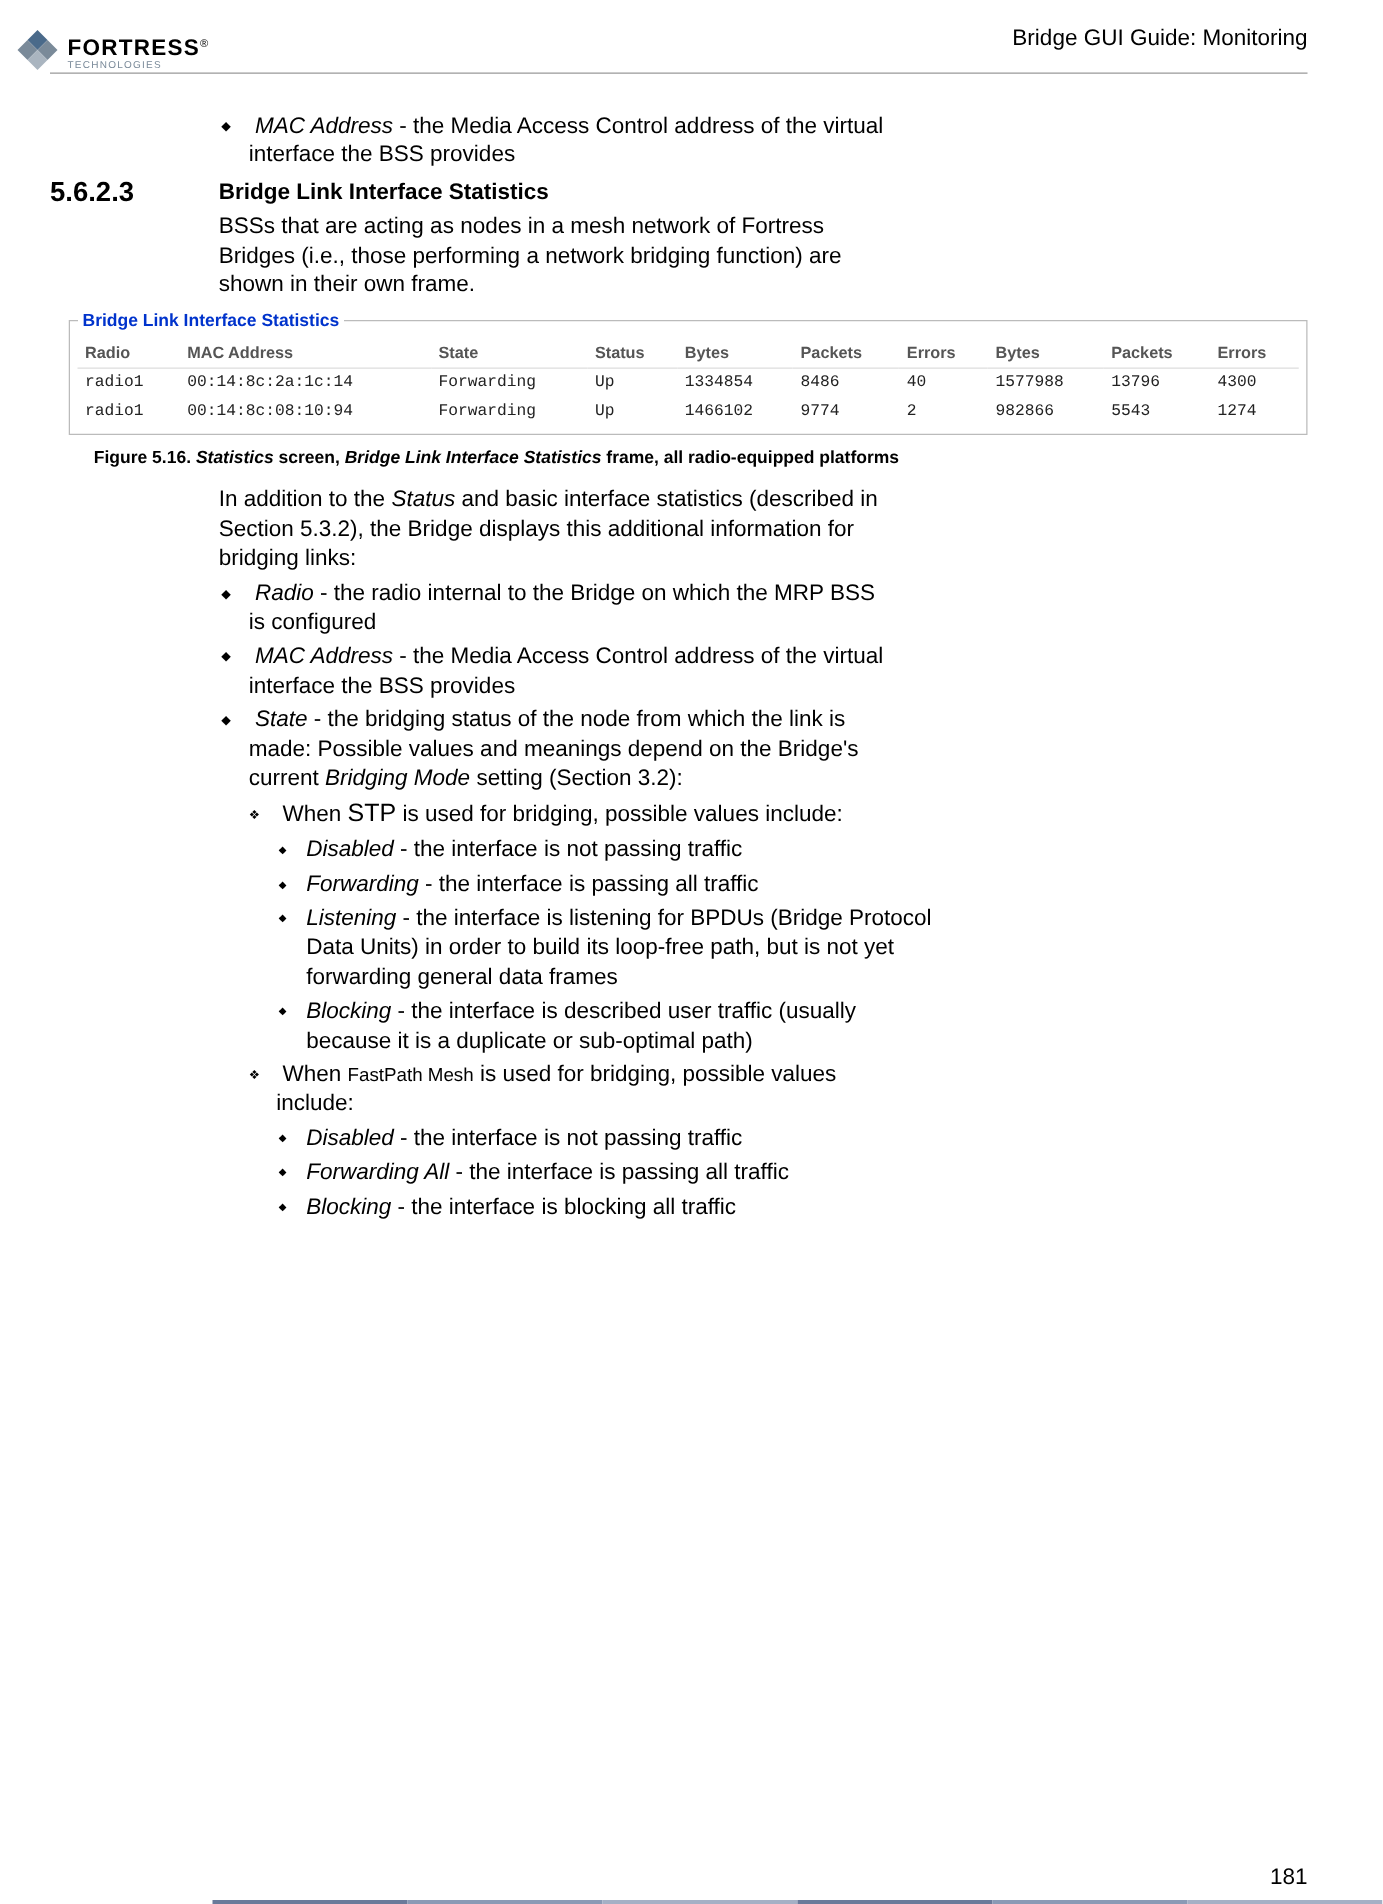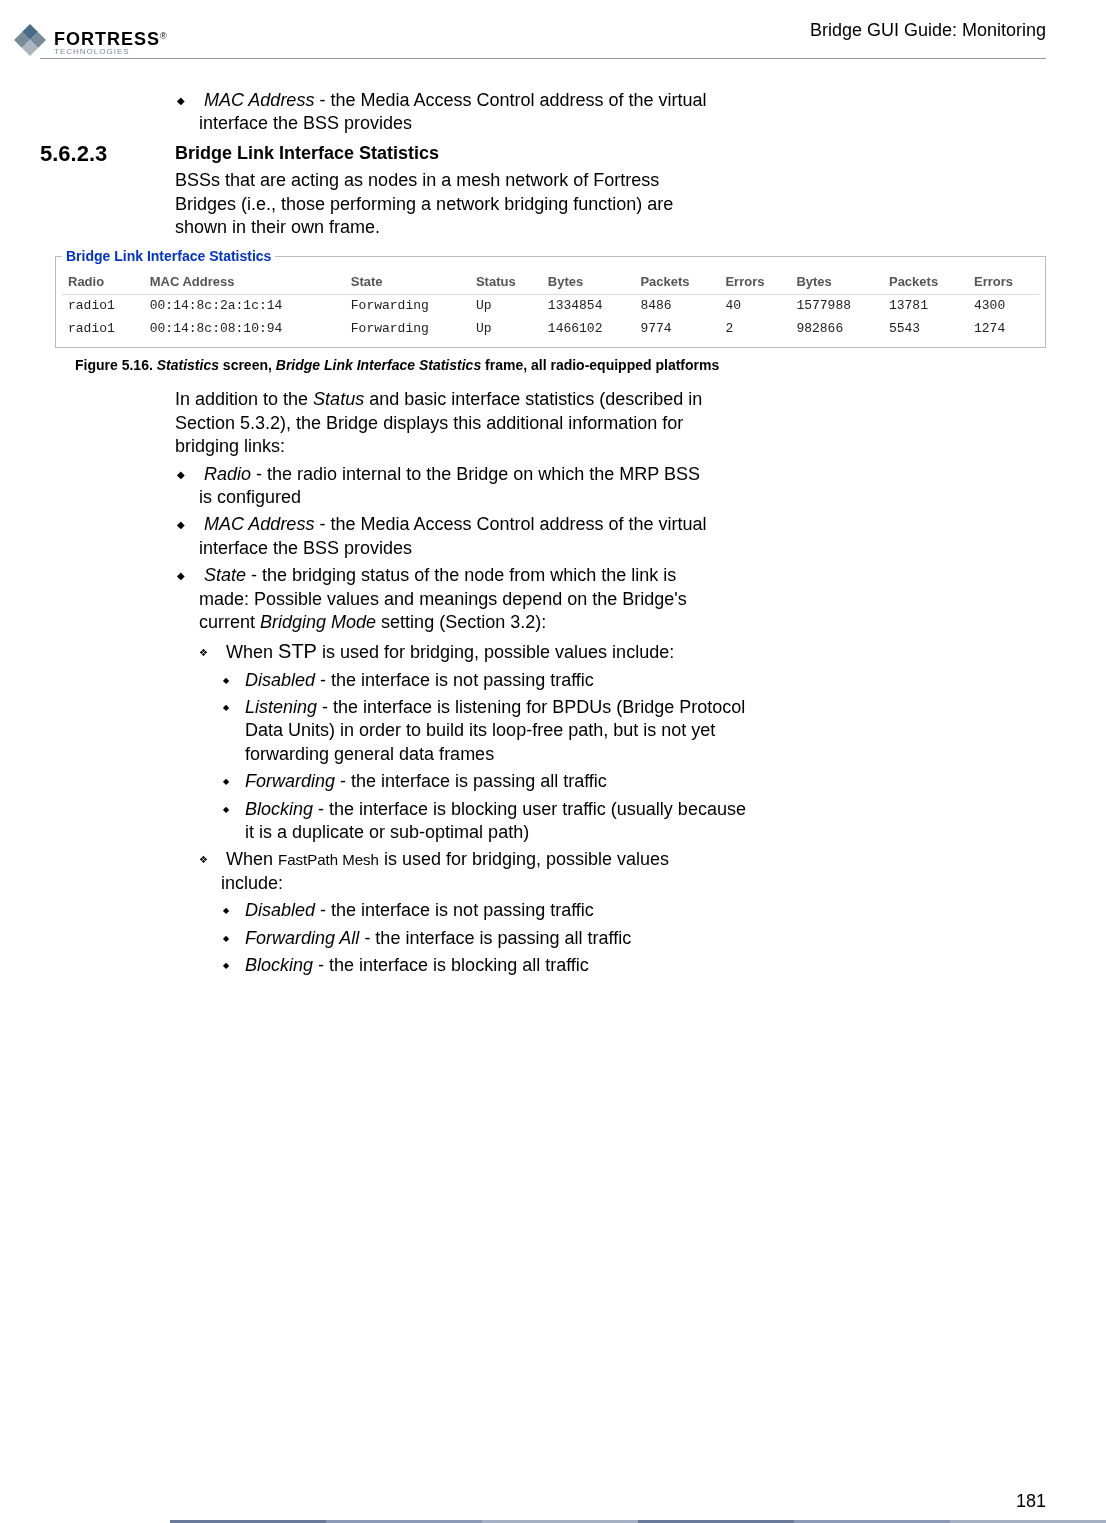--- a/index.html
+++ b/index.html
@@ -231,21 +231,21 @@
         </tr>
         <tr>
           <td>radio1</td>
           <td>00:14:8c:2a:1c:14</td>
           <td>Forwarding</td>
           <td>Up</td>
           <td>1334854</td>
           <td>8486</td>
           <td>40</td>
           <td>1577988</td>
-          <td>13781</td>
+          <td>13796</td>
           <td>4300</td>
         </tr>
         <tr>
           <td>radio1</td>
           <td>00:14:8c:08:10:94</td>
           <td>Forwarding</td>
           <td>Up</td>
           <td>1466102</td>
           <td>9774</td>
           <td>2</td>
@@ -277,23 +277,23 @@
       </li>
     </ul>
 
     <ul class="cross">
       <li>
         <span>When </span><span style="font-family:Arial;font-size:20px;font-weight:normal;">STP</span><span> is used for bridging, possible values include:</span>
       </li>
     </ul>
     <ul class="diamond-sm">
       <li><span class="italic">Disabled</span><span> - the interface is not passing traffic</span></li>
+      <li><span class="italic">Forwarding</span><span> - the interface is passing all traffic</span></li>
       <li><span class="italic">Listening</span><span> - the interface is listening for BPDUs (Bridge Protocol Data Units) in order to build its loop-free path, but is not yet forwarding general data frames</span></li>
-      <li><span class="italic">Forwarding</span><span> - the interface is passing all traffic</span></li>
-      <li><span class="italic">Blocking</span><span> - the interface is blocking user traffic (usually because it is a duplicate or sub-optimal path)</span></li>
+      <li><span class="italic">Blocking</span><span> - the interface is described user traffic (usually because it is a duplicate or sub-optimal path)</span></li>
     </ul>
 
     <ul class="cross">
       <li>
         <span>When </span><span style="font-family:Arial;font-size:15px;">FastPath Mesh</span><span> is used for bridging, possible values include:</span>
       </li>
     </ul>
     <ul class="diamond-sm">
       <li><span class="italic">Disabled</span><span> - the interface is not passing traffic</span></li>
       <li><span class="italic">Forwarding All</span><span> - the interface is passing all traffic</span></li>

